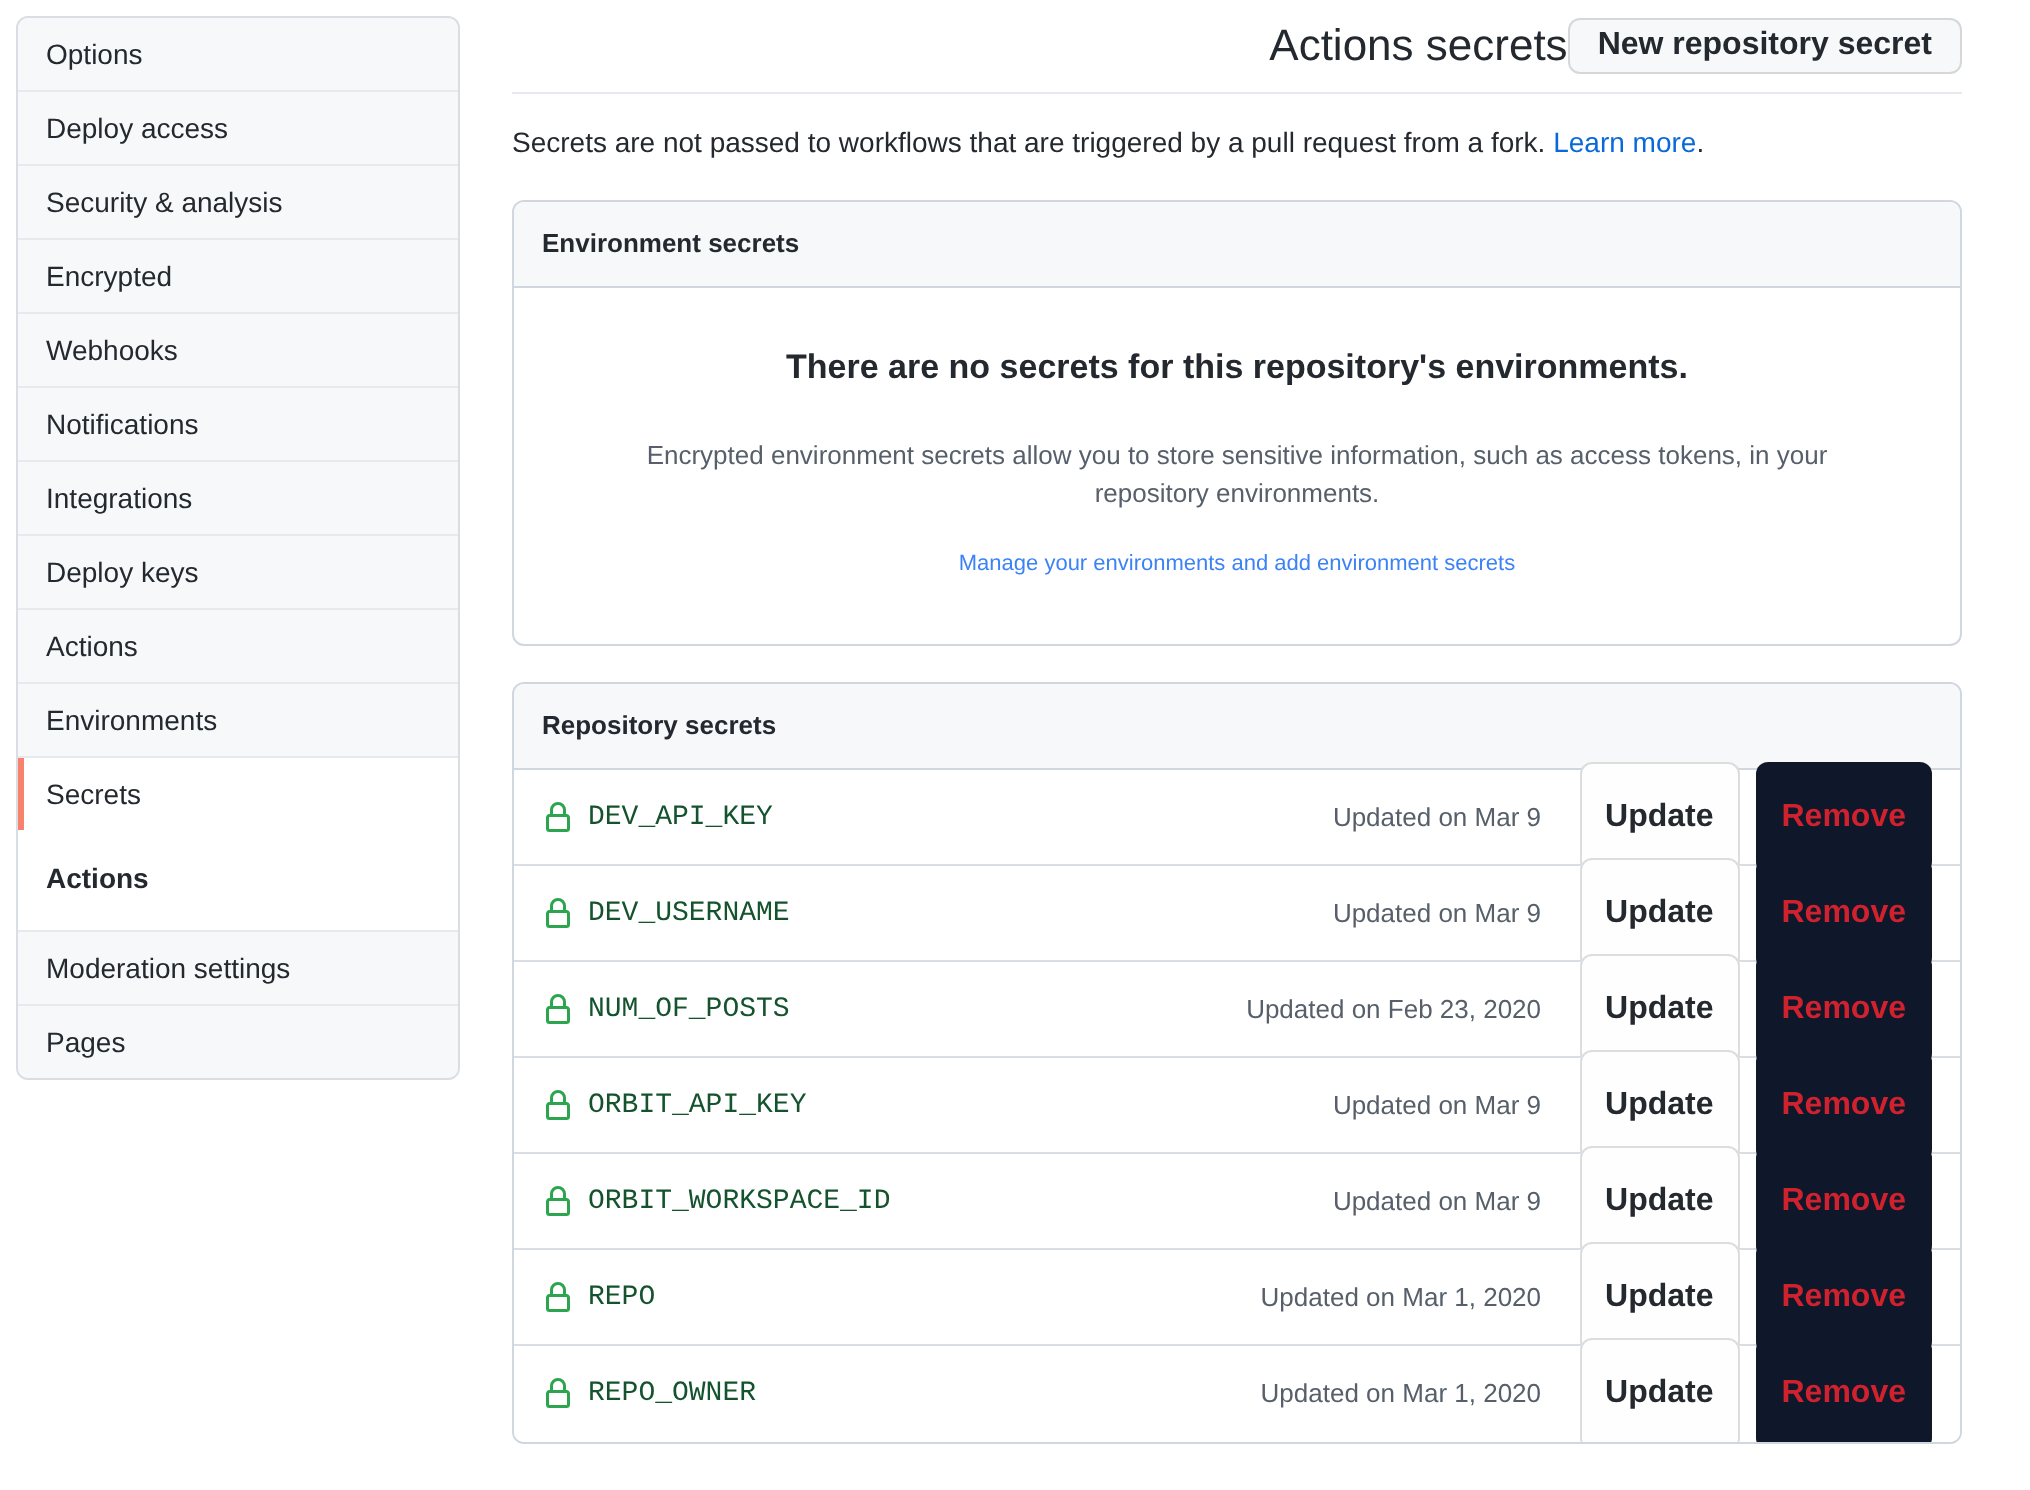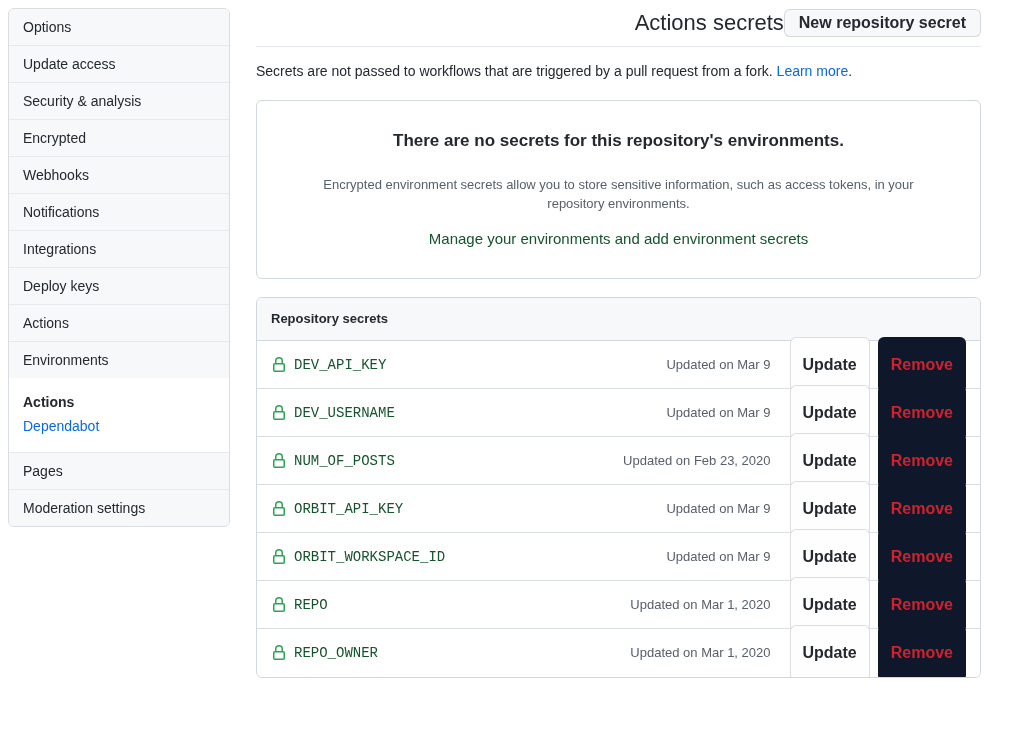--- a/index.html
+++ b/index.html
@@ -164,23 +164,23 @@
     margin-bottom: 22px;
   }
   .blankslate-desc {
     font-size: 13px;
     line-height: 19px;
     color: #57606a;
     max-width: 620px;
     margin: 0 auto 16px auto;
   }
   .blankslate-link {
-    font-size: 15px;
+    font-size: 11px;
     line-height: 19px;
-    color: #14532d;
+    color: #3b82f6;
     text-decoration: none;
     cursor: pointer;
   }
 
   
   .secret-row {
     display: flex;
     align-items: center;
     padding: 0 14px;
     height: 48px;
@@ -227,52 +227,53 @@
   }
 </style>
 </head>
 <body>
 
 <div class="page">
 
   <nav class="sidebar">
     <div id="nav-items-container">
         <a class="nav-item">Options</a>
-        <a class="nav-item">Update access</a>
+        <a class="nav-item">Deploy access</a>
         <a class="nav-item">Security &amp; analysis</a>
         <a class="nav-item">Encrypted</a>
         <a class="nav-item">Webhooks</a>
         <a class="nav-item">Notifications</a>
         <a class="nav-item">Integrations</a>
         <a class="nav-item">Deploy keys</a>
         <a class="nav-item">Actions</a>
         <a class="nav-item">Environments</a>
+        <a class="nav-item selected">Secrets</a>
       </div>
     <div class="nav-sub" id="nav-sub-container">
         <a class="nav-sub-item current">Actions</a>
-        <a class="nav-sub-item">Dependabot</a>
       </div>
     <div id="nav-tail-container">
+        <a class="nav-item">Moderation settings</a>
         <a class="nav-item">Pages</a>
-        <a class="nav-item">Moderation settings</a>
       </div>
   </nav>
 
   <main class="main">
 
     <div class="page-head">
       <h1 class="page-title">Actions secrets</h1>
       <button class="btn">New repository secret</button>
     </div>
 
     <div class="intro">
       <p><span>Secrets are not passed to workflows that are triggered by a pull request from a fork. </span><a class="link">Learn more</a><span>.</span></p>
     </div>
 
     <section class="box">
+      <div class="box-header">Environment secrets</div>
       <div class="blankslate">
         <div class="blankslate-title">There are no secrets for this repository's environments.</div>
         <div class="blankslate-desc">Encrypted environment secrets allow you to store sensitive information, such as access tokens, in your repository environments.</div>
         <a class="blankslate-link">Manage your environments and add environment secrets</a>
       </div>
     </section>
 
     <section class="box">
       <div class="box-header">Repository secrets</div>
       <div id="secret-rows-container">

